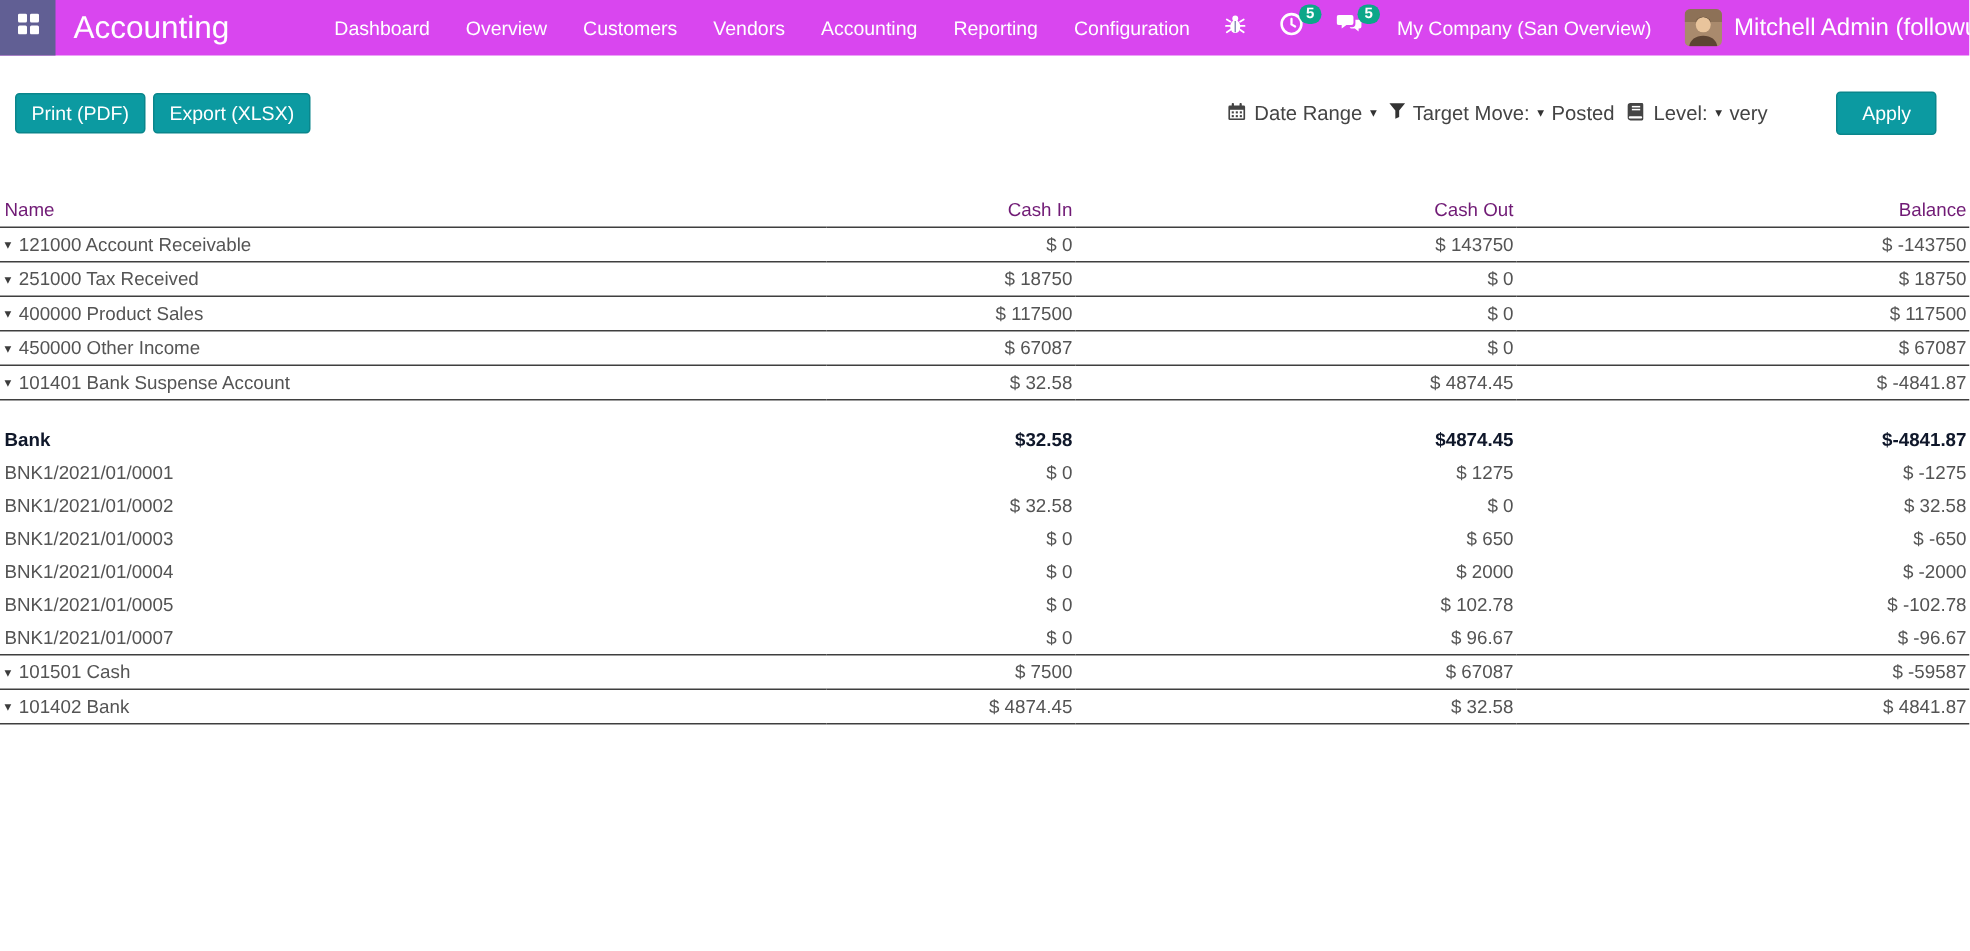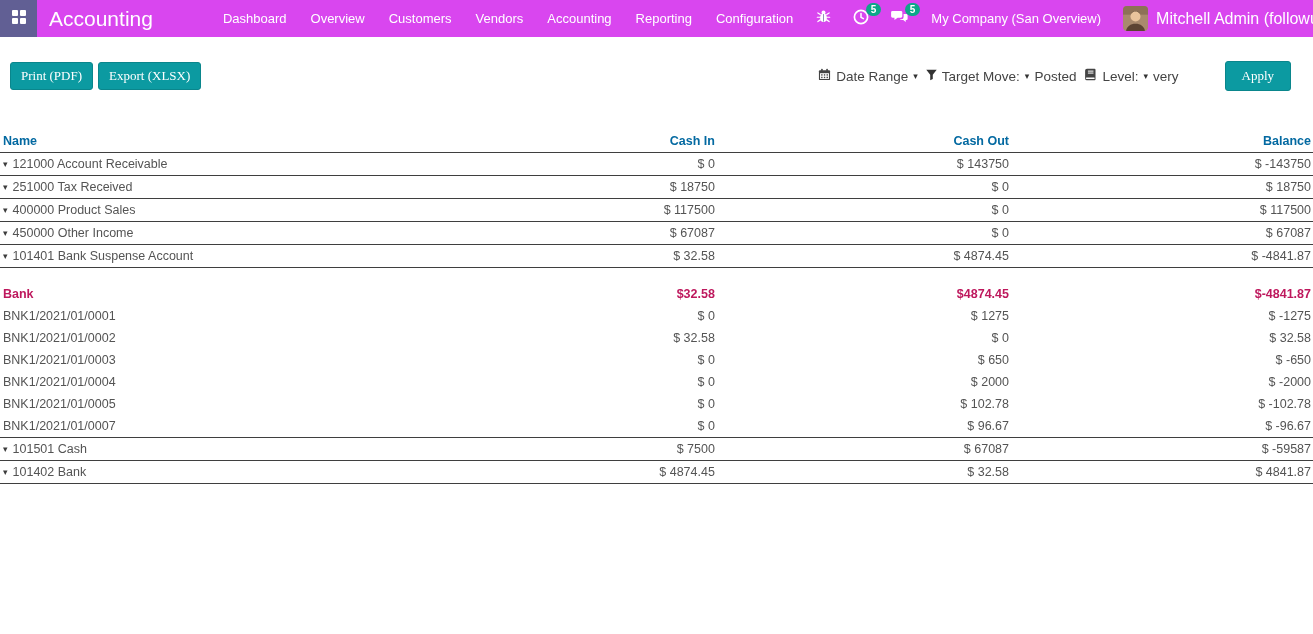--- a/index.html
+++ b/index.html
@@ -19,35 +19,35 @@
   .systray-item { position:relative; display:flex; align-items:center; height:37px; padding:0 11px; cursor:pointer; }
   .badge { position:absolute; top:3px; right:-1px; background:#0ca789; color:#fff; font-size:10px; line-height:13px; border-radius:8px; padding:0 5px; font-weight:bold; }
   .company { font-size:13px; padding:0 12px; cursor:pointer; white-space:nowrap; }
   .avatar { width:25px; height:25px; border-radius:4px; overflow:hidden; margin:0 8px 0 10px; cursor:pointer; flex:none; }
   .user-name { font-size:16px; padding-right:12px; cursor:pointer; white-space:nowrap; }
 
   
   .page-title { font-size:23px; font-weight:bold; color:#32323a; margin:15px 0 0 10px; }
   .toolbar { display:flex; align-items:center; justify-content:space-between; margin:24px 22px 0 10px; }
   .btn-group { display:flex; gap:5px; }
-  .btn { background:#0c9aa1; color:#fff; border:1px solid #0a868c; border-radius:3px; font-size:13px; padding:5px 10px; cursor:pointer; font-family:Liberation Serif, serif; }
+  .btn { background:#0c9aa1; color:#fff; border:1px solid #0a868c; border-radius:3px; font-size:13px; padding:5px 10px; cursor:pointer; font-family:Liberation Sans, sans-serif; }
   .filters { display:flex; align-items:center; color:#444; font-size:13.5px; }
   .filter-item { display:flex; align-items:center; gap:5px; cursor:pointer; margin-left:8px; white-space:nowrap; }
   .filter-item svg { flex:none; }
   .caret-glyph { font-size:9px; color:#333; line-height:1; }
   .apply-btn { margin-left:46px; padding:6px 16px; }
 
   
   table.report { width:1313px; margin-top:40px; border-collapse:collapse; table-layout:fixed; font-size:12.5px; color:#545454; }
-  table.report th { font-weight:bold; color:#0369a1; text-align:left; padding:3px 2px 4px 3px; border-bottom:1px solid #3f3f3f; }
+  table.report th { font-weight:normal; color:#701a75; text-align:left; padding:3px 2px 4px 3px; border-bottom:1px solid #3f3f3f; }
   table.report th.num { text-align:right; padding-right:2px; }
   table.report td { padding:4px 2px 4px 3px; overflow:hidden; white-space:nowrap; }
   table.report td.num { text-align:right; padding-right:2px; }
   tr.row-account td { border-top:1px solid #3f3f3f; border-bottom:1px solid #3f3f3f; }
-  tr.row-group td { font-weight:bold; color:#be185d; padding-top:19px; }
+  tr.row-group td { font-weight:bold; color:#0f172a; padding-top:19px; }
   .row-caret { display:inline-block; font-size:9px; color:#3c3c3c; margin-right:5px; vertical-align:1px; cursor:pointer; }
 </style>
 </head>
 <body>
 
 <header class="navbar">
   <div class="apps-btn">
     <span>
       <svg viewBox="0 0 14 14" width="14" height="14">
           <g fill="#fff">

